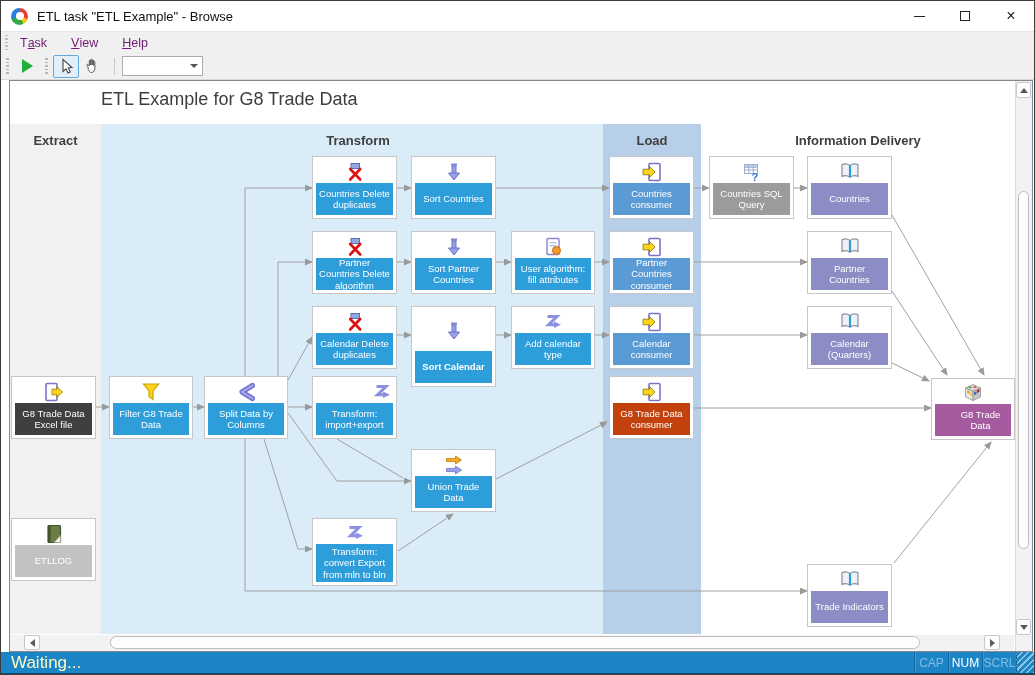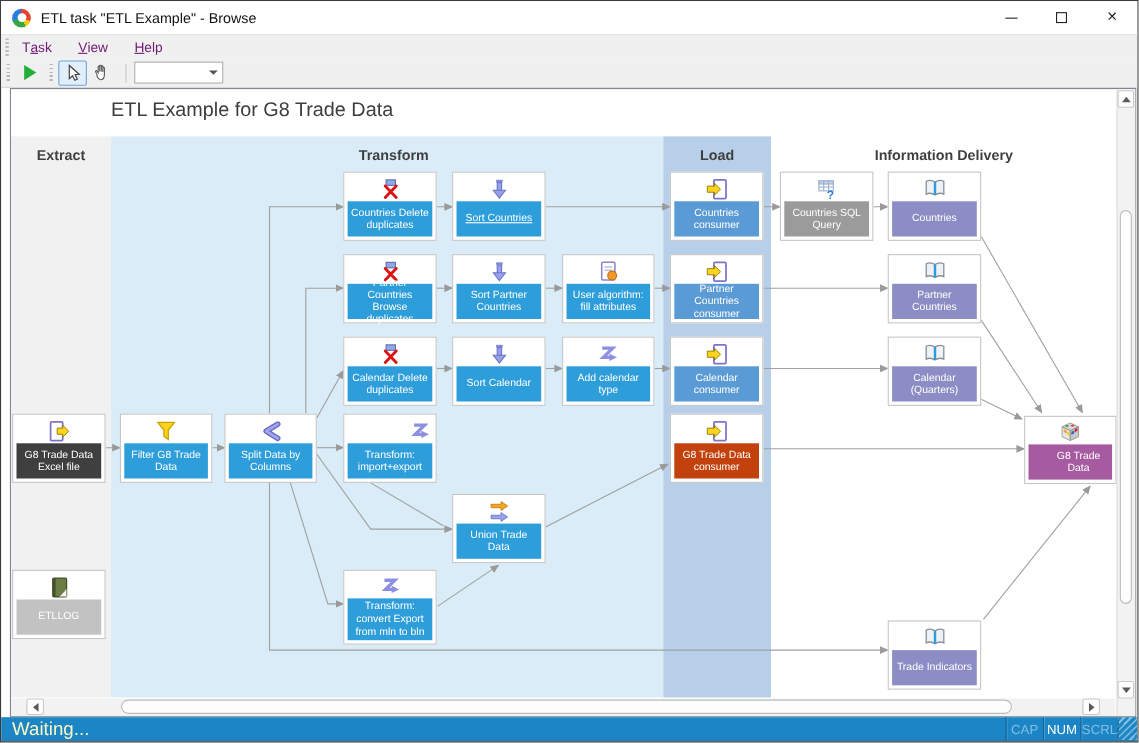--- a/index.html
+++ b/index.html
@@ -208,30 +208,30 @@
         <div class="nlbl" style="background: rgb(46, 158, 219);">Countries Delete duplicates</div>
       </div>
       <div class="node" style="left: 410px; top: 155px; width: 85px; height: 63px;">
         <div class="nicon">
           <svg width="22" height="22" viewBox="0 0 22 22">
             <rect x="8" y="2.5" width="6" height="2.2" fill="#8089d6"></rect>
             <rect x="9" y="5" width="4" height="7.5" fill="#98a1e8" stroke="#6a74c8" stroke-width="1"></rect>
             <polygon points="5.5,12 16.5,12 11,19" fill="#98a1e8" stroke="#6a74c8" stroke-width="1"></polygon>
           </svg>
         </div>
-        <div class="nlbl" style="background: rgb(46, 158, 219); text-decoration: underline;">Sort Countries</div>
+        <div class="nlbl" style="background: rgb(46, 158, 219);">Sort Countries</div>
       </div>
       <div class="node" style="left: 311px; top: 230px; width: 85px; height: 63px;">
         <div class="nicon">
           <svg width="22" height="22" viewBox="0 0 22 22">
             <rect x="7" y="2.5" width="8.5" height="5" fill="#93a7e0" stroke="#5a6fb5"></rect>
             <path d="M6.2,8 L16.2,18.5 M16.2,8 L6.2,18.5" stroke="#dd1111" stroke-width="2.6" stroke-linecap="round"></path>
           </svg>
         </div>
-        <div class="nlbl" style="background: rgb(46, 158, 219);">Partner Countries Browse duplicates</div>
+        <div class="nlbl" style="background: rgb(46, 158, 219);">Partner Countries Delete algorithm</div>
       </div>
       <div class="node" style="left: 410px; top: 230px; width: 85px; height: 63px;">
         <div class="nicon">
           <svg width="22" height="22" viewBox="0 0 22 22">
             <rect x="8" y="2.5" width="6" height="2.2" fill="#8089d6"></rect>
             <rect x="9" y="5" width="4" height="7.5" fill="#98a1e8" stroke="#6a74c8" stroke-width="1"></rect>
             <polygon points="5.5,12 16.5,12 11,19" fill="#98a1e8" stroke="#6a74c8" stroke-width="1"></polygon>
           </svg>
         </div>
         <div class="nlbl" style="background: rgb(46, 158, 219);">Sort Partner Countries</div>
@@ -249,21 +249,21 @@
       </div>
       <div class="node" style="left: 311px; top: 305px; width: 85px; height: 63px;">
         <div class="nicon">
           <svg width="22" height="22" viewBox="0 0 22 22">
             <rect x="7" y="2.5" width="8.5" height="5" fill="#93a7e0" stroke="#5a6fb5"></rect>
             <path d="M6.2,8 L16.2,18.5 M16.2,8 L6.2,18.5" stroke="#dd1111" stroke-width="2.6" stroke-linecap="round"></path>
           </svg>
         </div>
         <div class="nlbl" style="background: rgb(46, 158, 219);">Calendar Delete duplicates</div>
       </div>
-      <div class="node" style="left: 410px; top: 305px; width: 85px; height: 63px;">
+      <div class="node" style="left: 410px; top: 305px; width: 85px; height: 81px; font-weight: bold;">
         <div class="nicon">
           <svg width="22" height="22" viewBox="0 0 22 22">
             <rect x="8" y="2.5" width="6" height="2.2" fill="#8089d6"></rect>
             <rect x="9" y="5" width="4" height="7.5" fill="#98a1e8" stroke="#6a74c8" stroke-width="1"></rect>
             <polygon points="5.5,12 16.5,12 11,19" fill="#98a1e8" stroke="#6a74c8" stroke-width="1"></polygon>
           </svg>
         </div>
         <div class="nlbl" style="background: rgb(46, 158, 219);">Sort Calendar</div>
       </div>
       <div class="node" style="left: 510px; top: 305px; width: 84px; height: 63px;">

